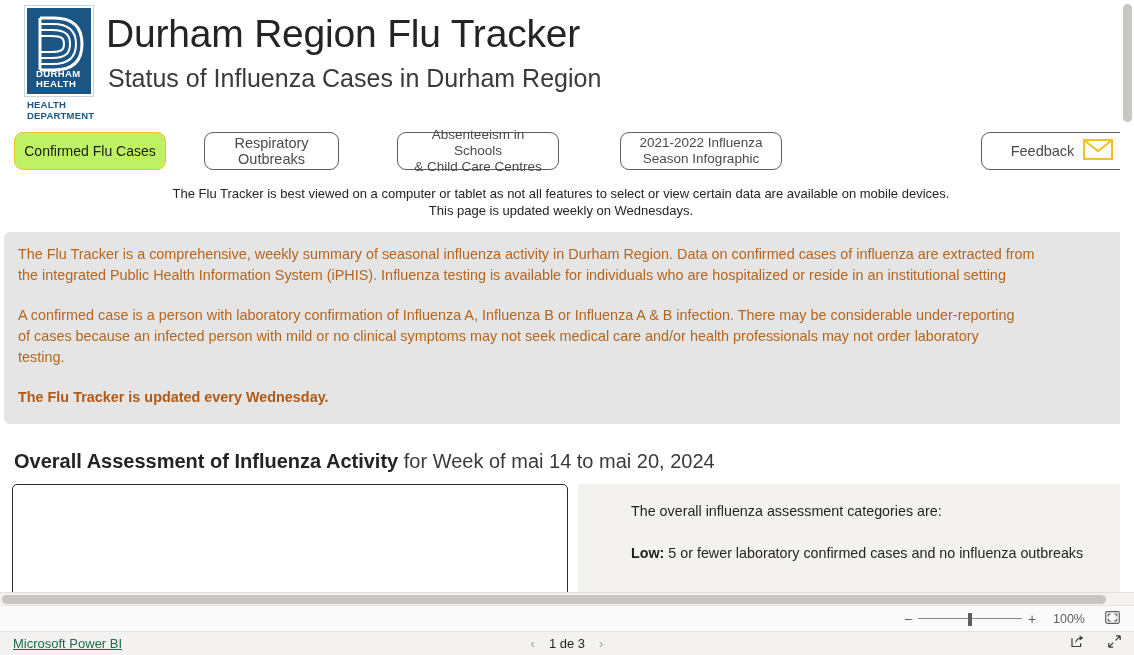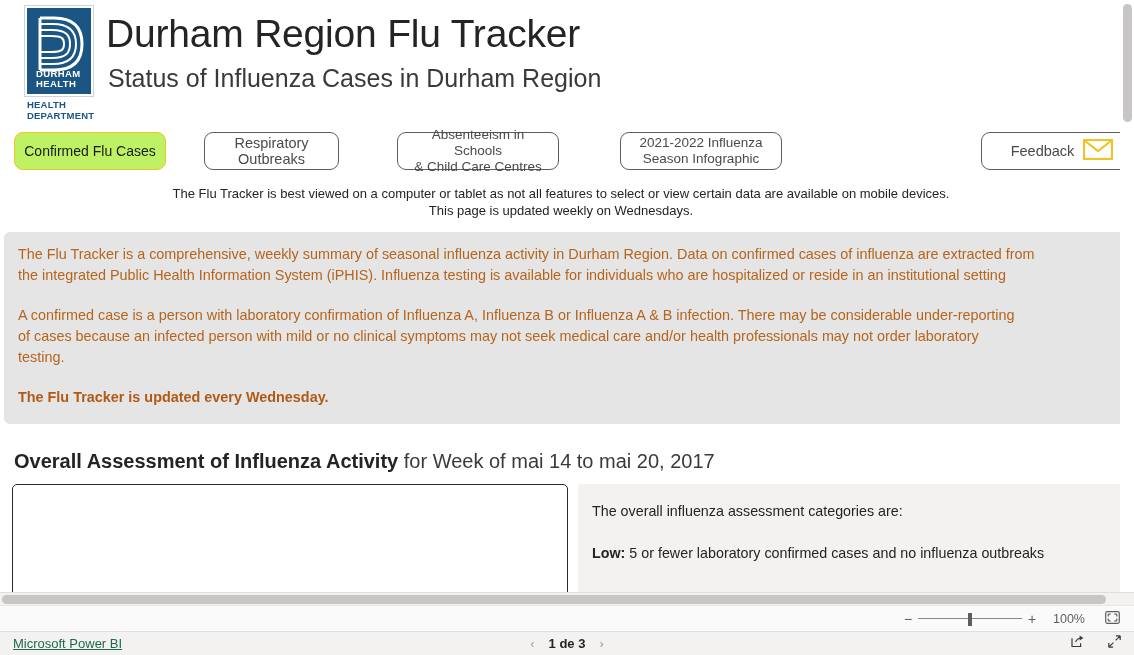--- a/index.html
+++ b/index.html
@@ -212,21 +212,21 @@
     position: absolute;
     left: 578px; top: 0;
     width: 545px; height: 250px;
     background: #f3f2f1;
     border-radius: 3px;
     padding: 16px 18px 0 14px;
     font-size: 14.3px;
     color: #252423;
     line-height: 22px;
   }
-  .category-card .row { margin-bottom: 20px; }
+  .category-card .row { margin-bottom: 20px; margin-left: 39px; }
   .category-card b { font-weight: bold; }
 
   
   .hscroll {
     position: absolute;
     left: 0; top: 592px;
     width: 1134px; height: 13px;
     background: #f3f2f1;
     border-top: 1px solid #e1dfdd;
   }
@@ -325,21 +325,21 @@
     position: absolute;
     left: 50%;
     transform: translateX(-50%);
     display: flex;
     align-items: center;
     gap: 14px;
     color: #252423;
     font-size: 13px;
   }
   .pager .arrow { color: #a19f9d; font-size: 13px; cursor: pointer; user-select: none; }
-  .pager .label { font-weight: 700; }
+  .pager .label { font-weight: 400; }
   .footer-icons {
     position: absolute;
     right: 12px;
     display: flex;
     align-items: center;
     gap: 22px;
   }
   .footer-icons span { cursor: pointer; }
 </style>
 </head>
@@ -427,21 +427,21 @@
         </p>
         <p class="spaced">
           <span class="nowrap-clip">A confirmed case is a person with laboratory confirmation of Influenza A, Influenza B or Influenza A &amp; B infection. There may be considerable under-reporting</span><br>
           <span class="nowrap-clip">of cases because an infected person with mild or no clinical symptoms may not seek medical care and/or health professionals may not order laboratory</span><br>
           <span class="nowrap-clip">testing.</span>
         </p>
         <span class="strong">The Flu Tracker is updated every Wednesday.</span>
       </div>
 
       <div class="assessment-head">
-        <b>Overall Assessment of Influenza Activity</b><span class="light"> for Week of </span><span class="light">mai 14 to mai 20, 2017</span>
+        <b>Overall Assessment of Influenza Activity</b><span class="light"> for Week of </span><span class="light">mai 14 to mai 20, 2024</span>
       </div>
 
       <div class="panels">
 
         <div class="chart-card">
           
           
           
           
         </div>

